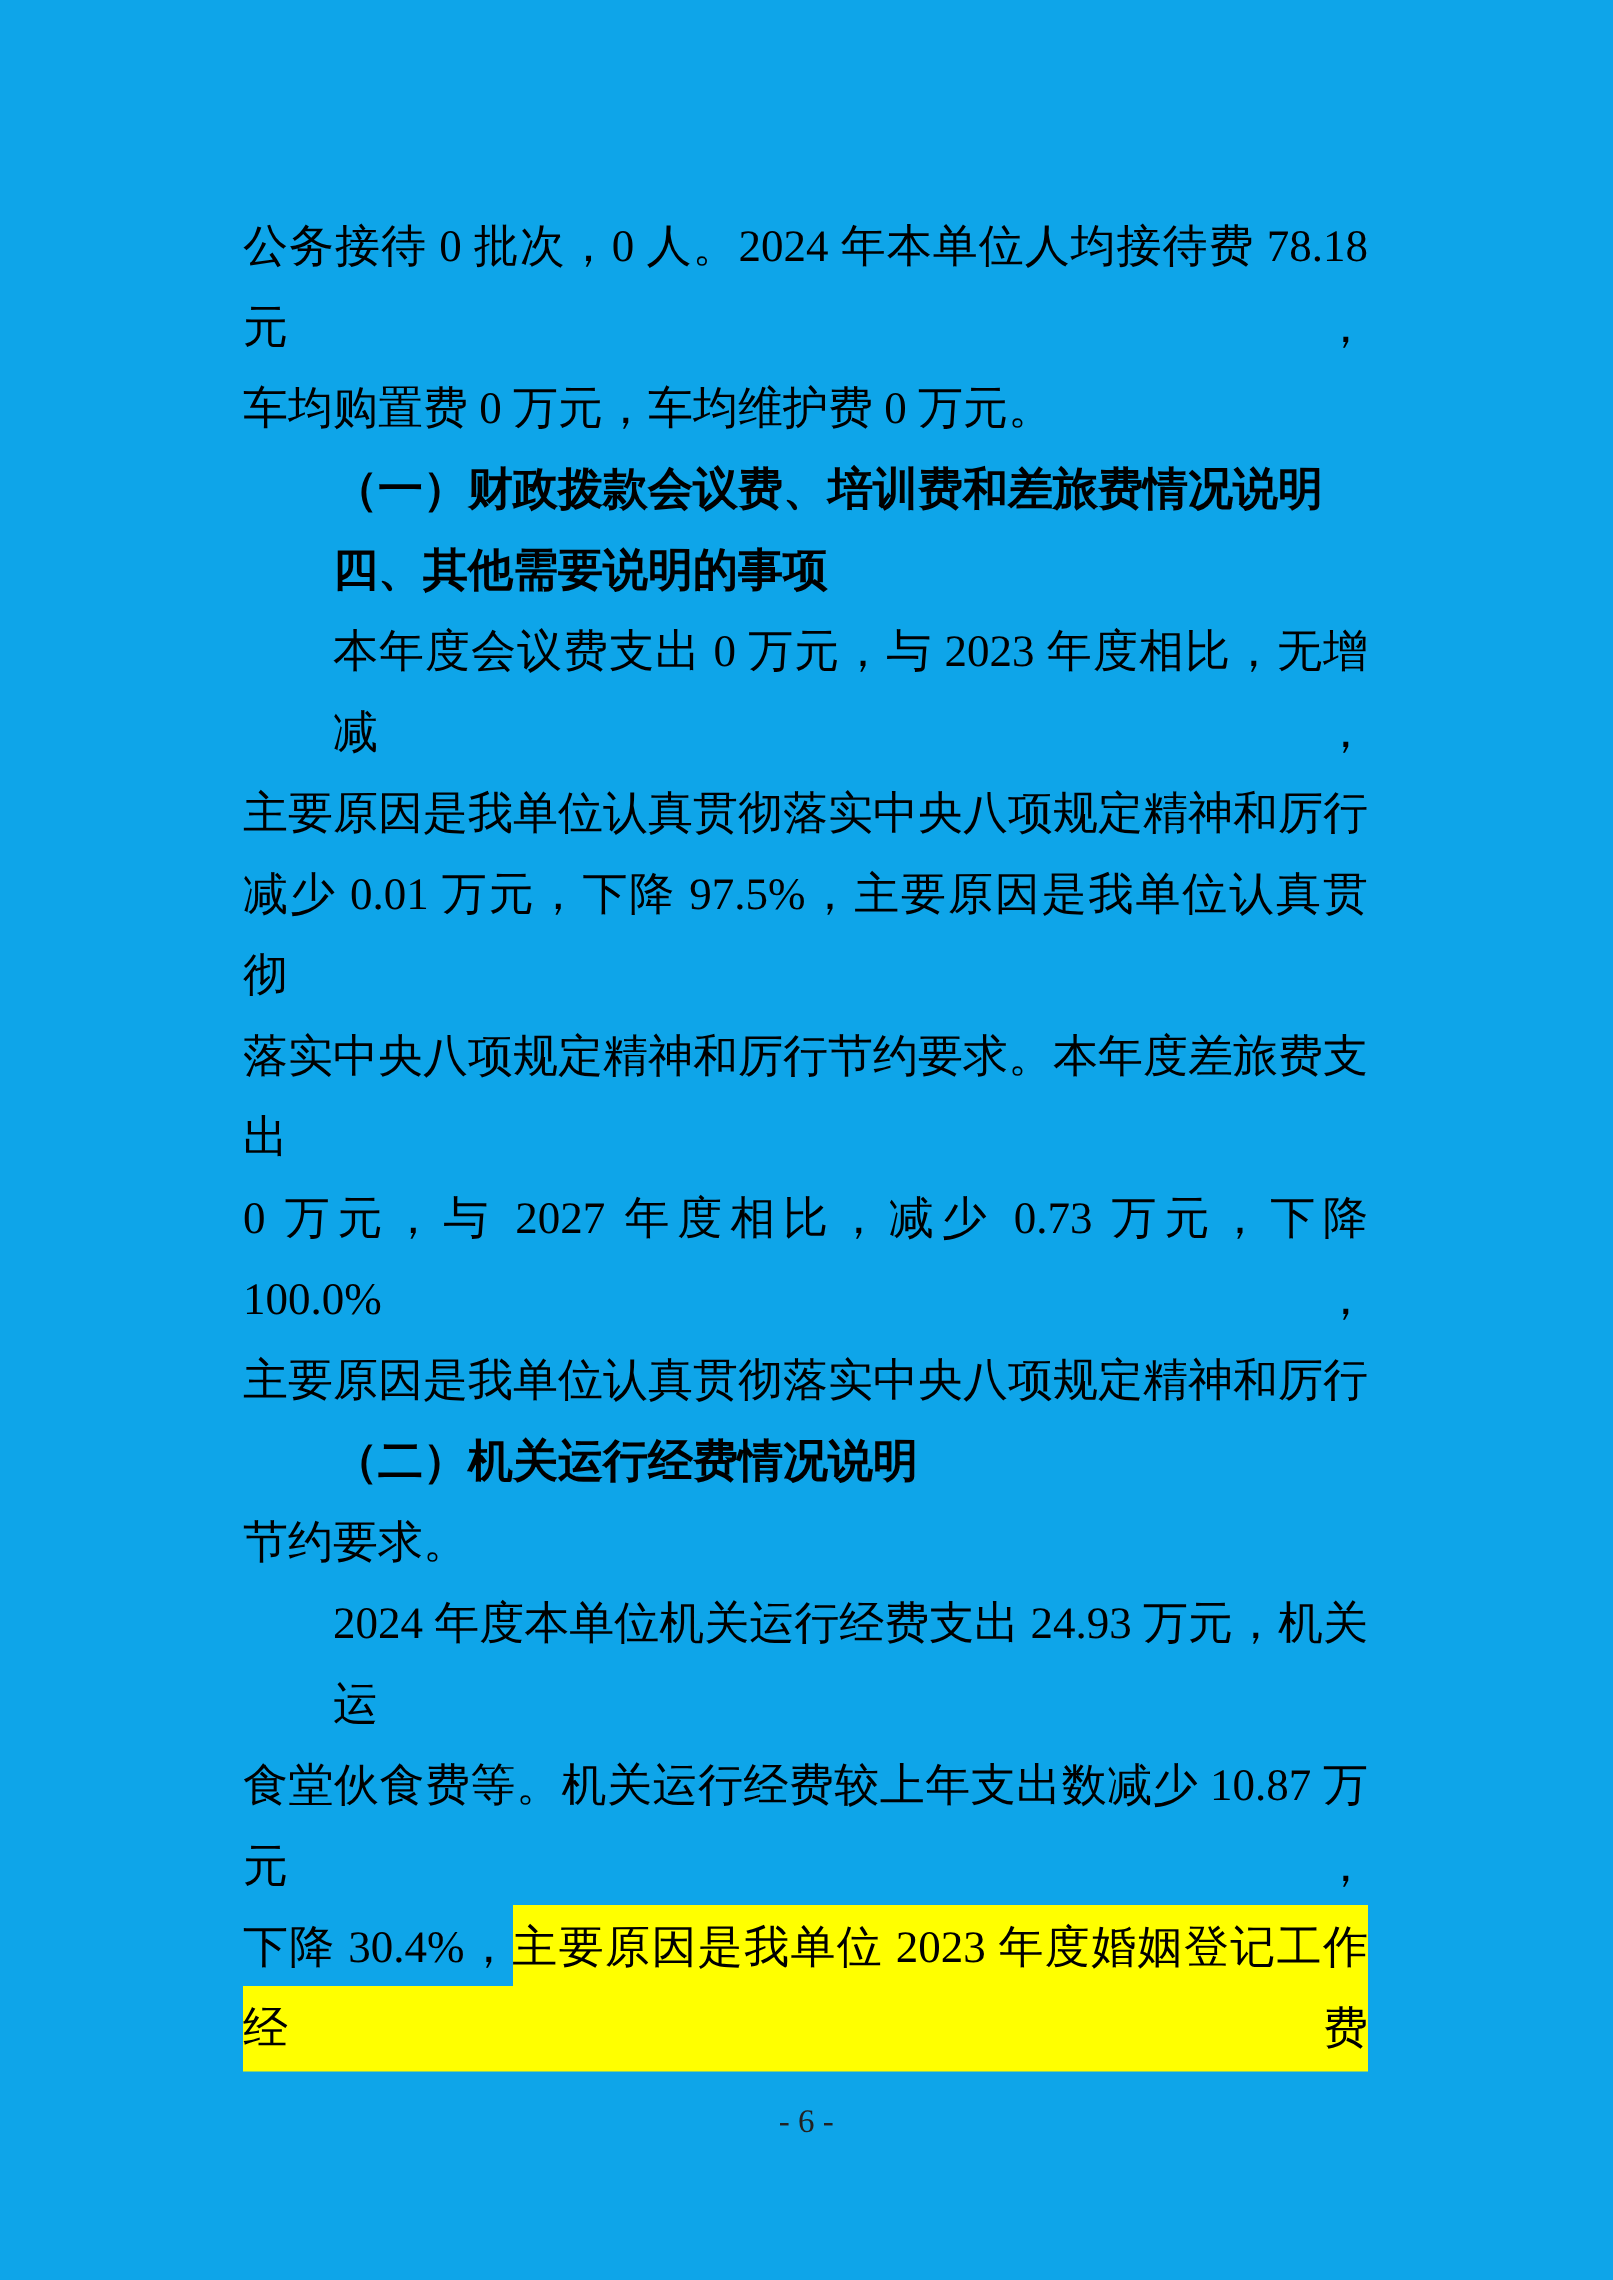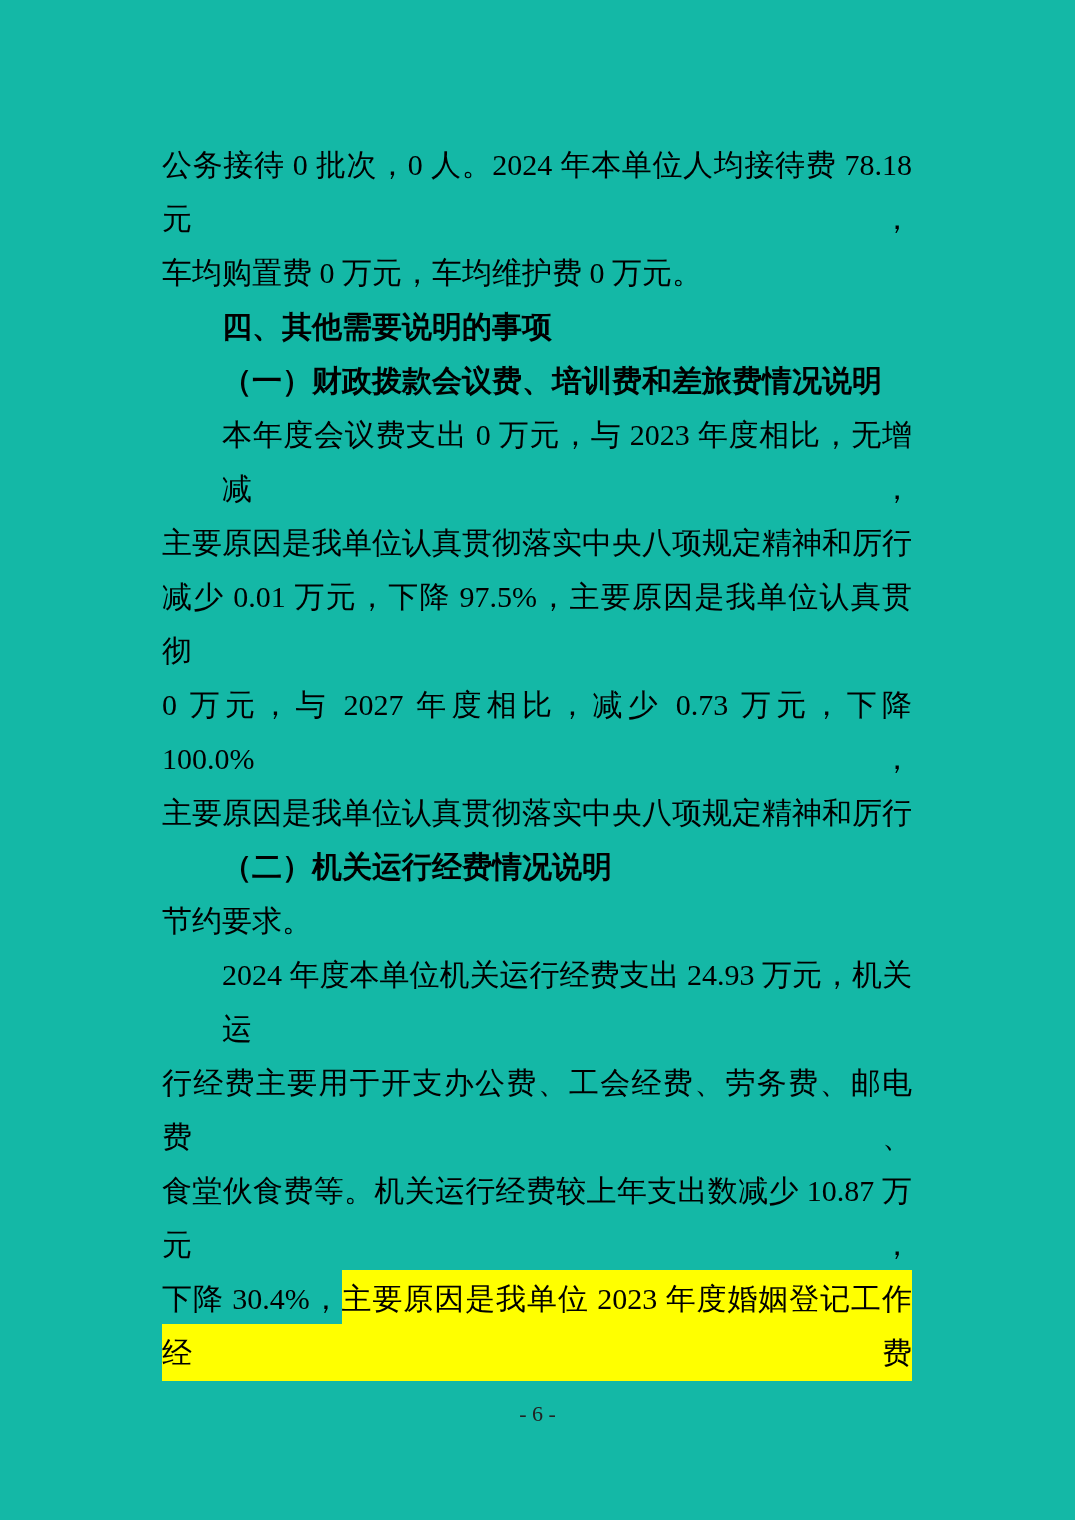--- a/index.html
+++ b/index.html
@@ -4,21 +4,21 @@
 <style>
   html, body {
     margin: 0;
     padding: 0;
     background: #ffffff;
   }
   .page {
     position: relative;
     width: 1075px;
     height: 1520px;
-    background: #14b8a6;
+    background: #0ea5e9;
     box-sizing: border-box;
     padding: 138px 163px 0 162px;
     font-family: "Liberation Serif", "DejaVu Serif", serif;
     font-size: 30px;
     line-height: 54px;
     color: #000000;
     overflow: hidden;
   }
   .line {
     text-align: justify;
@@ -53,33 +53,33 @@
   }
 </style>
 </head>
 <body>
 
 <div class="page">
 
   <div class="line fill">公务接待 0 批次，0 人。2024 年本单位人均接待费 78.18 元，</div>
   <div class="line">车均购置费 0 万元，车均维护费 0 万元。</div>
 
+  <div class="line h-sub indent">（一）财政拨款会议费、培训费和差旅费情况说明</div>
+
   <div class="line h-main indent">四、其他需要说明的事项</div>
-
-  <div class="line h-sub indent">（一）财政拨款会议费、培训费和差旅费情况说明</div>
   <div class="line fill indent">本年度会议费支出 0 万元，与 2023 年度相比，无增减，</div>
   <div class="line fill">主要原因是我单位认真贯彻落实中央八项规定精神和厉行</div>
   <div class="line fill">减少 0.01 万元，下降 97.5%，主要原因是我单位认真贯彻</div>
+  <div class="line fill">落实中央八项规定精神和厉行节约要求。本年度差旅费支出</div>
   <div class="line fill">0 万元，与 2027 年度相比，减少 0.73 万元，下降 100.0%，</div>
   <div class="line fill">主要原因是我单位认真贯彻落实中央八项规定精神和厉行</div>
   <div class="line h-sub indent">（二）机关运行经费情况说明</div>
 
   <div class="line">节约要求。</div>
   <div class="line fill indent">2024 年度本单位机关运行经费支出 24.93 万元，机关运</div>
-  <div class="line fill">行经费主要用于开支办公费、工会经费、劳务费、邮电费、</div>
   <div class="line fill">食堂伙食费等。机关运行经费较上年支出数减少 10.87 万元，</div>
   <div class="line fill">
     <span>下降 30.4%，</span><mark style="background-color: rgb(255, 255, 0);">主要原因是我单位 2023 年度婚姻登记工作经费</mark>
   </div>
 
   <div class="page-number">- 6 -</div>
 
 </div>
 
 </body></html>

